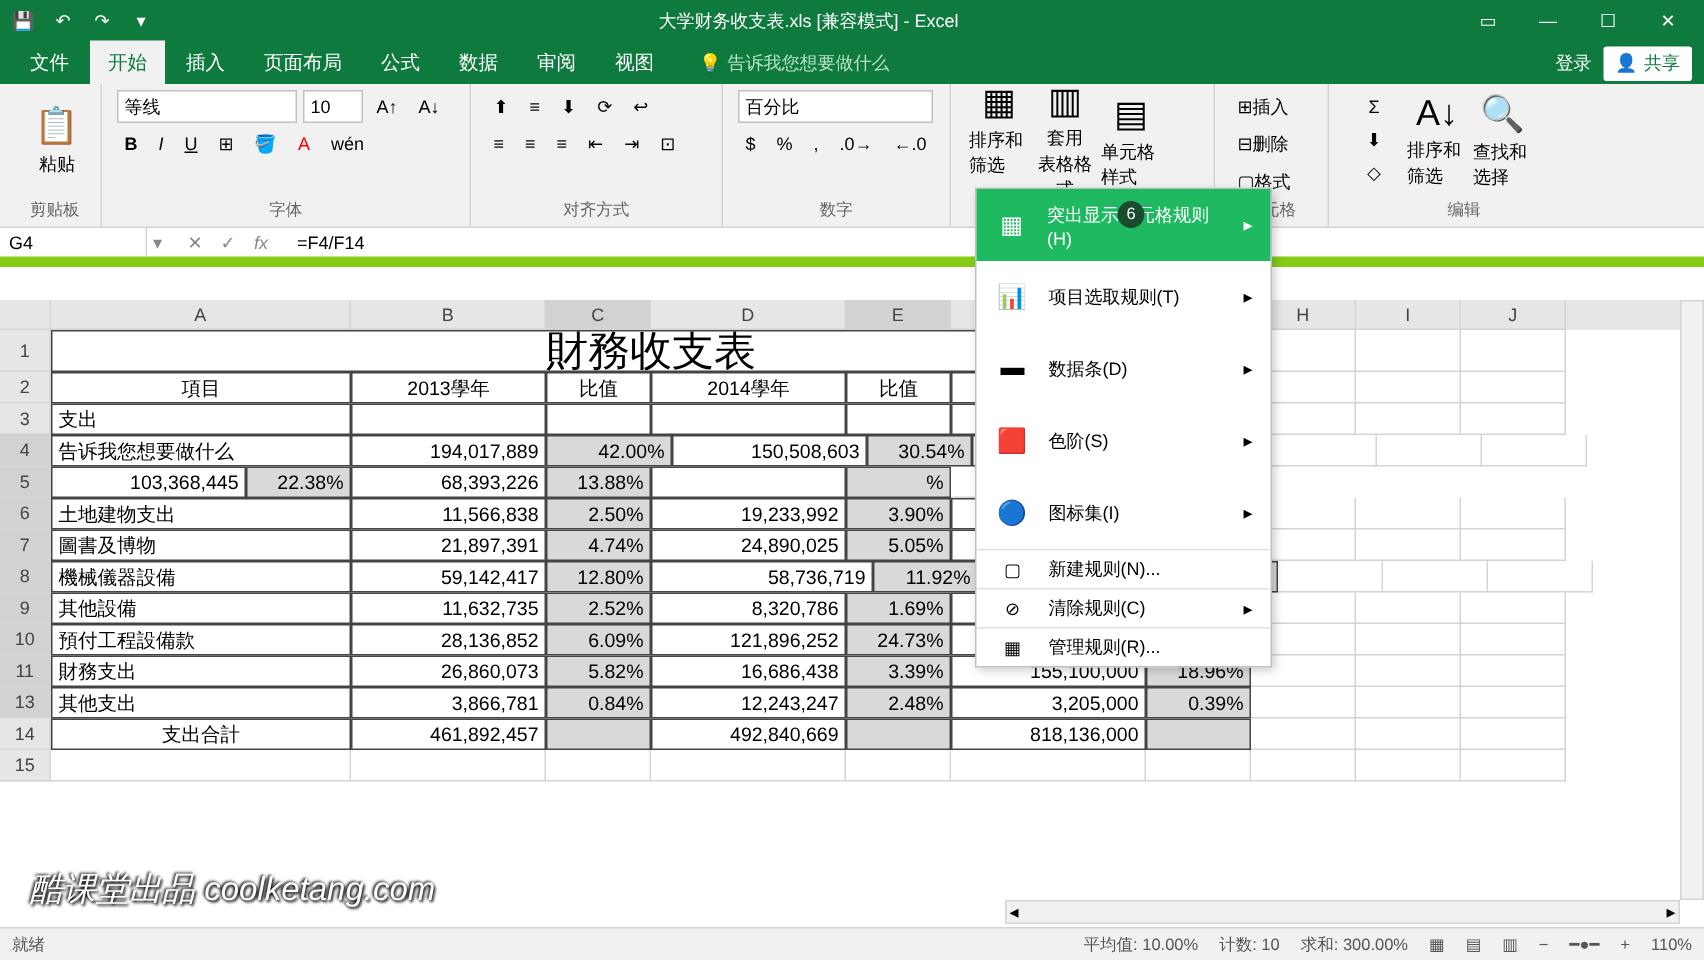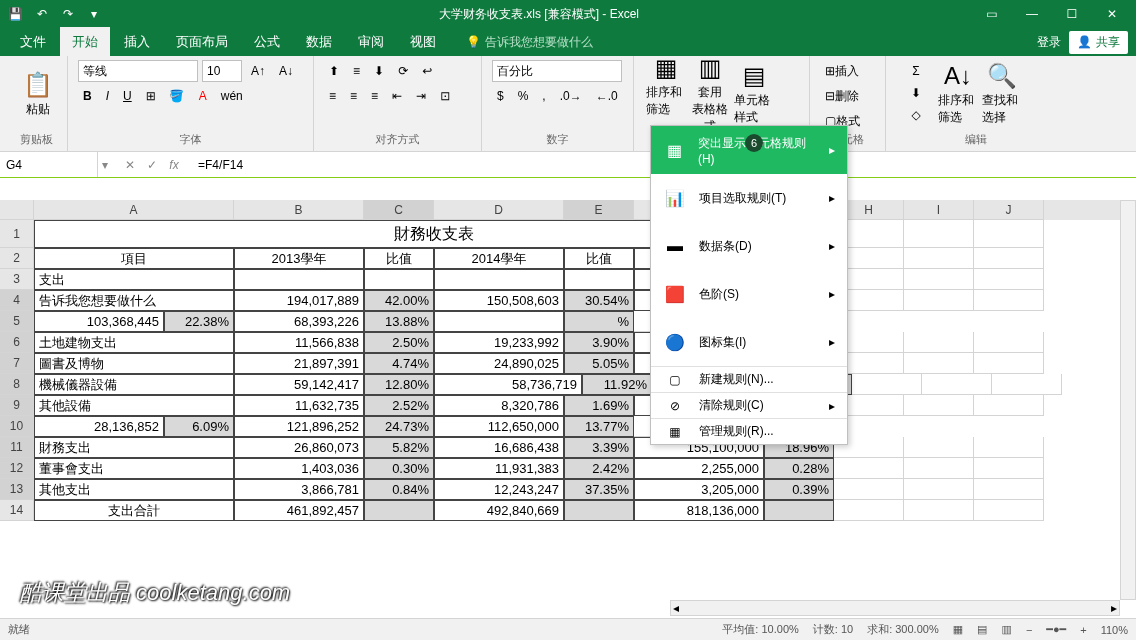--- a/index.html
+++ b/index.html
@@ -24,40 +24,40 @@
 .big-btn{width:44px;height:68px;display:flex;flex-direction:column;align-items:center;justify-content:center;gap:2px;font-size:12px;cursor:pointer;padding:2px}
 .big-btn .icn{font-size:24px}
 .combo{border:1px solid #c0c0c0;background:#fff;height:22px;padding:0 4px;display:flex;align-items:center;font-size:12px}
 .dropdown-menu{position:absolute;top:125px;left:650px;width:198px;background:#fff;border:1px solid #c0c0c0;box-shadow:2px 2px 6px rgba(0,0,0,.2);z-index:100}
 .dm-item{height:48px;display:flex;align-items:center;padding:0 12px;gap:12px;cursor:pointer;font-size:12px}
 .dm-item.hl{background:#1fb962;color:#fff}
 .dm-item .arr{margin-left:auto}
 .dm-item.thin{height:26px;border-top:1px solid #e0e0e0}
 .dm-icn{width:24px;height:24px;display:flex;align-items:center;justify-content:center;font-size:16px}
 .badge{width:18px;height:18px;border-radius:50%;background:#1a4b2e;color:#fff;display:flex;align-items:center;justify-content:center;font-size:11px;position:absolute;left:94px;top:8px}
-.formulabar{height:26px;border-bottom:1px solid #84cc16;display:flex;align-items:center;background:#fff}
+.formulabar{height:26px;border-bottom:7px solid #84cc16;display:flex;align-items:center;background:#fff}
 .namebox{width:98px;border-right:1px solid #d4d4d4;padding:0 6px;height:100%;display:flex;align-items:center}
 .fb-btns{display:flex;gap:2px;padding:0 8px}
 .fb-btn{width:20px;height:20px;display:flex;align-items:center;justify-content:center;color:#888}
 .formula-input{flex:1;padding:0 6px;height:100%;display:flex;align-items:center}
 .sheet{position:absolute;top:200px;left:0;right:0;bottom:34px;display:flex;flex-direction:column}
 .col-headers{display:flex;height:20px;background:#e6e6e6}
 .ch{border-right:1px solid #d4d4d4;border-bottom:1px solid #d4d4d4;display:flex;align-items:center;justify-content:center;font-size:12px;color:#444}
 .ch.sel{background:#d2d2d2}
 .row-area{flex:1;overflow:hidden}
 .srow{display:flex;height:21px}
 .srow.r1{height:28px}
 .rh{width:34px;background:#e6e6e6;border-right:1px solid #d4d4d4;border-bottom:1px solid #d4d4d4;display:flex;align-items:center;justify-content:center;font-size:12px;color:#444}
 .rh.sel{background:#d2d2d2}
 .cell{border-right:1px solid #d4d4d4;border-bottom:1px solid #d4d4d4;padding:0 4px;display:flex;align-items:center;font-size:13px;overflow:hidden}
 .cell.b{border:1px solid #444}
 .cell.c{justify-content:center}
 .cell.r{justify-content:flex-end}
 .cell.shade{background:#d9d9d9}
-.cell.title-merge{font-size:16px;justify-content:center;font-family:Liberation Mono, monospace}
+.cell.title-merge{font-size:28px;justify-content:center;font-family:Liberation Mono, monospace}
 .sheet-tabs{height:24px;border-top:1px solid #d4d4d4;display:flex;align-items:center;background:#f1f1f1;padding-left:30px;gap:4px}
 .st{padding:3px 12px;background:#fff;border:1px solid #c0c0c0;font-size:12px}
 .statusbar{position:absolute;bottom:0;left:0;right:0;height:22px;background:#f1f1f1;border-top:1px solid #d4d4d4;display:flex;align-items:center;padding:0 8px;font-size:11px;color:#555}
 .statusbar .sbr{margin-left:auto;display:flex;gap:14px;align-items:center}
 .watermark{position:absolute;bottom:32px;left:20px;font-size:22px;color:#fff;text-shadow:1px 1px 2px #000,-1px -1px 2px #000;font-style:italic;z-index:50}
 .scrollbar-h{position:absolute;bottom:24px;right:16px;left:670px;height:16px;background:#f1f1f1;border:1px solid #d4d4d4;display:flex;align-items:center}
 .scrollbar-v{position:absolute;top:200px;right:0;bottom:40px;width:16px;background:#f1f1f1;border:1px solid #d4d4d4}
 </style>
 </head>
 <body>
@@ -310,21 +310,21 @@
         <div class="cell b" style="width: 130px;"></div>
         <div class="cell b" style="width: 70px;"></div>
         <div class="cell " style="width: 70px;"></div>
         <div class="cell " style="width: 70px;"></div>
         <div class="cell " style="width: 70px;"></div>
       </div>
       <div class="srow">
         <div class="rh sel">4</div>
         <div class="cell b" style="width: 200px;">告诉我您想要做什么</div>
         <div class="cell b r" style="width: 130px;">194,017,889</div>
-        <div class="cell b r shade" style="width: 70px;">42.00%</div>
+        <div class="cell b r shade" style="width: 84px;">42.00%</div>
         <div class="cell b r" style="width: 130px;">150,508,603</div>
         <div class="cell b r shade" style="width: 70px;">30.54%</div>
         <div class="cell b r" style="width: 130px;"></div>
         <div class="cell b r shade" style="width: 70px;">%</div>
         <div class="cell " style="width: 70px;"></div>
         <div class="cell " style="width: 70px;"></div>
         <div class="cell " style="width: 70px;"></div>
       </div>
       <div class="srow">
         <div class="rh sel">5</div>
@@ -385,20 +385,21 @@
         <div class="cell b r" style="width: 130px;">8,320,786</div>
         <div class="cell b r shade" style="width: 70px;">1.69%</div>
         <div class="cell b r" style="width: 130px;">4,227,000</div>
         <div class="cell b r shade" style="width: 70px;">0.52%</div>
         <div class="cell " style="width: 70px;"></div>
         <div class="cell " style="width: 70px;"></div>
         <div class="cell " style="width: 70px;"></div>
       </div>
       <div class="srow">
         <div class="rh sel">10</div>
+        <div class="cell b" style="width: 200px;">預付工程設備款</div>
         <div class="cell b r" style="width: 130px;">28,136,852</div>
         <div class="cell b r shade" style="width: 70px;">6.09%</div>
         <div class="cell b r" style="width: 130px;">121,896,252</div>
         <div class="cell b r shade" style="width: 70px;">24.73%</div>
         <div class="cell b r" style="width: 130px;">112,650,000</div>
         <div class="cell b r shade" style="width: 70px;">13.77%</div>
         <div class="cell " style="width: 70px;"></div>
         <div class="cell " style="width: 70px;"></div>
         <div class="cell " style="width: 70px;"></div>
       </div>
@@ -409,54 +410,54 @@
         <div class="cell b r shade" style="width: 70px;">5.82%</div>
         <div class="cell b r" style="width: 130px;">16,686,438</div>
         <div class="cell b r shade" style="width: 70px;">3.39%</div>
         <div class="cell b r" style="width: 130px;">155,100,000</div>
         <div class="cell b r shade" style="width: 70px;">18.96%</div>
         <div class="cell " style="width: 70px;"></div>
         <div class="cell " style="width: 70px;"></div>
         <div class="cell " style="width: 70px;"></div>
       </div>
       <div class="srow">
-        <div class="rh sel">12</div>
-        <div class="cell b" style="width: 200px;">董事會支出</div>
-        <div class="cell b r" style="width: 130px;">1,403,036</div>
-        <div class="cell b r shade" style="width: 70px;">0.30%</div>
-        <div class="cell b r" style="width: 130px;">11,931,383</div>
-        <div class="cell b r shade" style="width: 70px;">2.42%</div>
-        <div class="cell b r" style="width: 130px;">2,255,000</div>
-        <div class="cell b r shade" style="width: 70px;">0.28%</div>
-        <div class="cell " style="width: 70px;"></div>
-        <div class="cell " style="width: 70px;"></div>
-        <div class="cell " style="width: 70px;"></div>
-      </div>
-      <div class="srow">
         <div class="rh sel">13</div>
         <div class="cell b" style="width: 200px;">其他支出</div>
         <div class="cell b r" style="width: 130px;">3,866,781</div>
         <div class="cell b r shade" style="width: 70px;">0.84%</div>
         <div class="cell b r" style="width: 130px;">12,243,247</div>
-        <div class="cell b r shade" style="width: 70px;">37.35%</div>
+        <div class="cell b r shade" style="width: 70px;">2.48%</div>
         <div class="cell b r" style="width: 130px;">3,205,000</div>
         <div class="cell b r shade" style="width: 70px;">0.39%</div>
         <div class="cell " style="width: 70px;"></div>
         <div class="cell " style="width: 70px;"></div>
         <div class="cell " style="width: 70px;"></div>
       </div>
       <div class="srow">
         <div class="rh">14</div>
         <div class="cell b c" style="width: 200px;">支出合計</div>
         <div class="cell b r" style="width: 130px;">461,892,457</div>
         <div class="cell b shade" style="width: 70px;"></div>
         <div class="cell b r" style="width: 130px;">492,840,669</div>
         <div class="cell b shade" style="width: 70px;"></div>
         <div class="cell b r" style="width: 130px;">818,136,000</div>
         <div class="cell b shade" style="width: 70px;"></div>
+        <div class="cell " style="width: 70px;"></div>
+        <div class="cell " style="width: 70px;"></div>
+        <div class="cell " style="width: 70px;"></div>
+      </div>
+      <div class="srow">
+        <div class="rh">15</div>
+        <div class="cell " style="width: 200px;"></div>
+        <div class="cell " style="width: 130px;"></div>
+        <div class="cell " style="width: 70px;"></div>
+        <div class="cell " style="width: 130px;"></div>
+        <div class="cell " style="width: 70px;"></div>
+        <div class="cell " style="width: 130px;"></div>
+        <div class="cell " style="width: 70px;"></div>
         <div class="cell " style="width: 70px;"></div>
         <div class="cell " style="width: 70px;"></div>
         <div class="cell " style="width: 70px;"></div>
       </div>
     </div>
 </div>
 
 <div class="scrollbar-h">
     <span style="margin:0 2px">◂</span>
     <div style="flex:1"></div>

